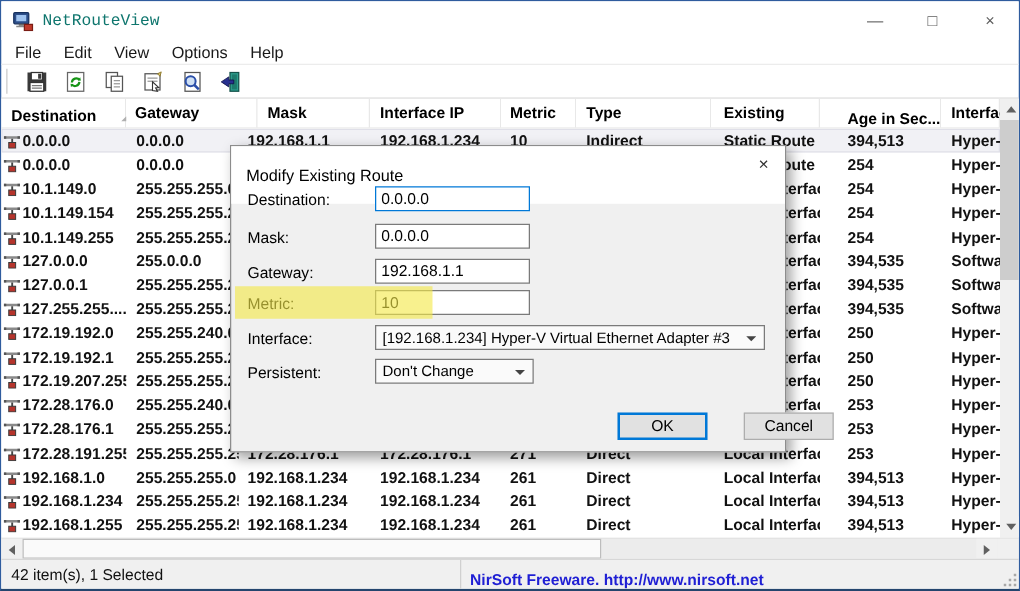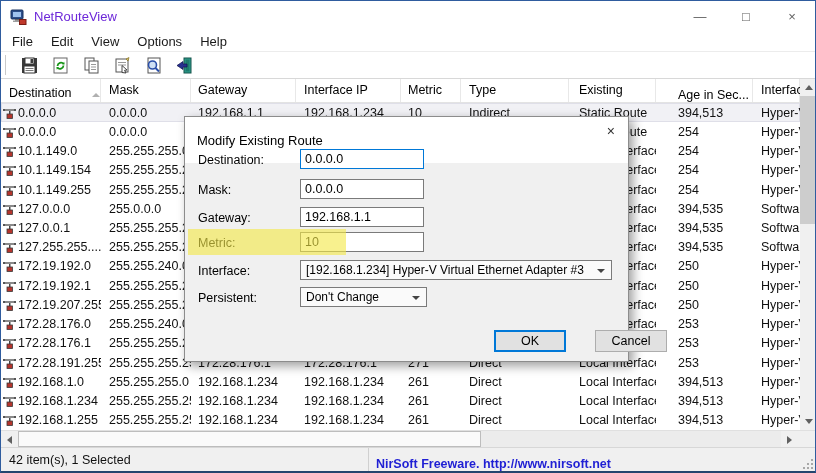--- a/index.html
+++ b/index.html
@@ -2,35 +2,35 @@
 <html><head>
 <meta charset="utf-8">
 <style>
   * { margin:0; padding:0; box-sizing:border-box; }
   html,body { width:816px; height:473px; font-family:"Liberation Sans", sans-serif; background:#fff; }
   .window { position:relative; width:816px; height:473px; background:#fff; border:1px solid #2f5c9e; border-bottom:2px solid #24456e; overflow:hidden; }
 
   
   .titlebar { height:31px; display:flex; align-items:center; background:#fff; padding-left:9px; }
   .app-icon { margin-right:7px; }
-  .title-text { font-size:13px; color:#6d28d9; }
+  .title-text { font-size:13px; color:#0f766e;font-family:Liberation Mono, monospace; }
   .tb-controls { margin-left:auto; display:flex; height:31px; }
   .tb-btn { width:46px; height:31px; display:flex; align-items:center; justify-content:center; color:#5f5f5f; font-size:13px; }
 
   
   .menubar { height:20px; display:flex; align-items:center; padding-left:2px; border-bottom:1px solid #ececec;text-align:center; }
   .menu-item { font-size:13px; color:#1a1a1a; padding:1px 9px 2px 9px; }
 
   
   .toolbar { height:27px; display:flex; align-items:center; padding-left:4px; gap:9px; border-bottom:1px solid #d8d8d8; }
   .tbar-grip { width:2px; height:20px; border-left:1px solid #c9c9c9; margin-right:2px; }
   .tool-btn { width:22px; height:22px; display:flex; align-items:center; justify-content:center; }
 
   
-  .listview { display:flex; height:351px; }
+  .listview { display:flex; height:351px;font-weight:bold; }
   .lv-main { width:799px; display:flex; flex-direction:column; }
   .header-row { height:24px; display:flex; background:#fff; border-bottom:1px solid #e3e3e3; }
   .hcell { font-size:12.5px; color:#000; padding-top:4px; white-space:nowrap; overflow:hidden; box-shadow:inset -1px 0 0 #e8e8e8; display:flex; align-items:flex-start; }
   .rows { height:327px; display:flex; flex-direction:column; background:#fff; }
   .trow { flex:1; display:flex; align-items:center; font-size:12.5px; color:#111; }
   .trow.selected { background:#f1f1f5; box-shadow:inset 0 0 0 1px #dfdfe8; }
   .cell { white-space:nowrap; overflow:hidden; }
   .c0 { width:100px; padding-left:2px; display:flex; align-items:center; gap:2px; }
   .hcell.c0 { padding-left:8px; }
   .c1 { width:90px;  padding-left:8px; }
@@ -171,25 +171,25 @@
     </div>
   </div>
 
   <div class="listview">
     <div class="lv-main">
       <div class="header-row">
         <div class="hcell c0">
           <span>Destination</span>
           <span class="sort-arrow"></span>
         </div>
+        <div class="hcell c2">
+            <span>Gateway</span>
+          </div>
         <div class="hcell c1">
             <span>Mask</span>
-          </div>
-        <div class="hcell c2">
-            <span>Gateway</span>
           </div>
         <div class="hcell c3">
             <span>Interface IP</span>
           </div>
         <div class="hcell c4">
             <span>Metric</span>
           </div>
         <div class="hcell c5">
             <span>Type</span>
           </div>

